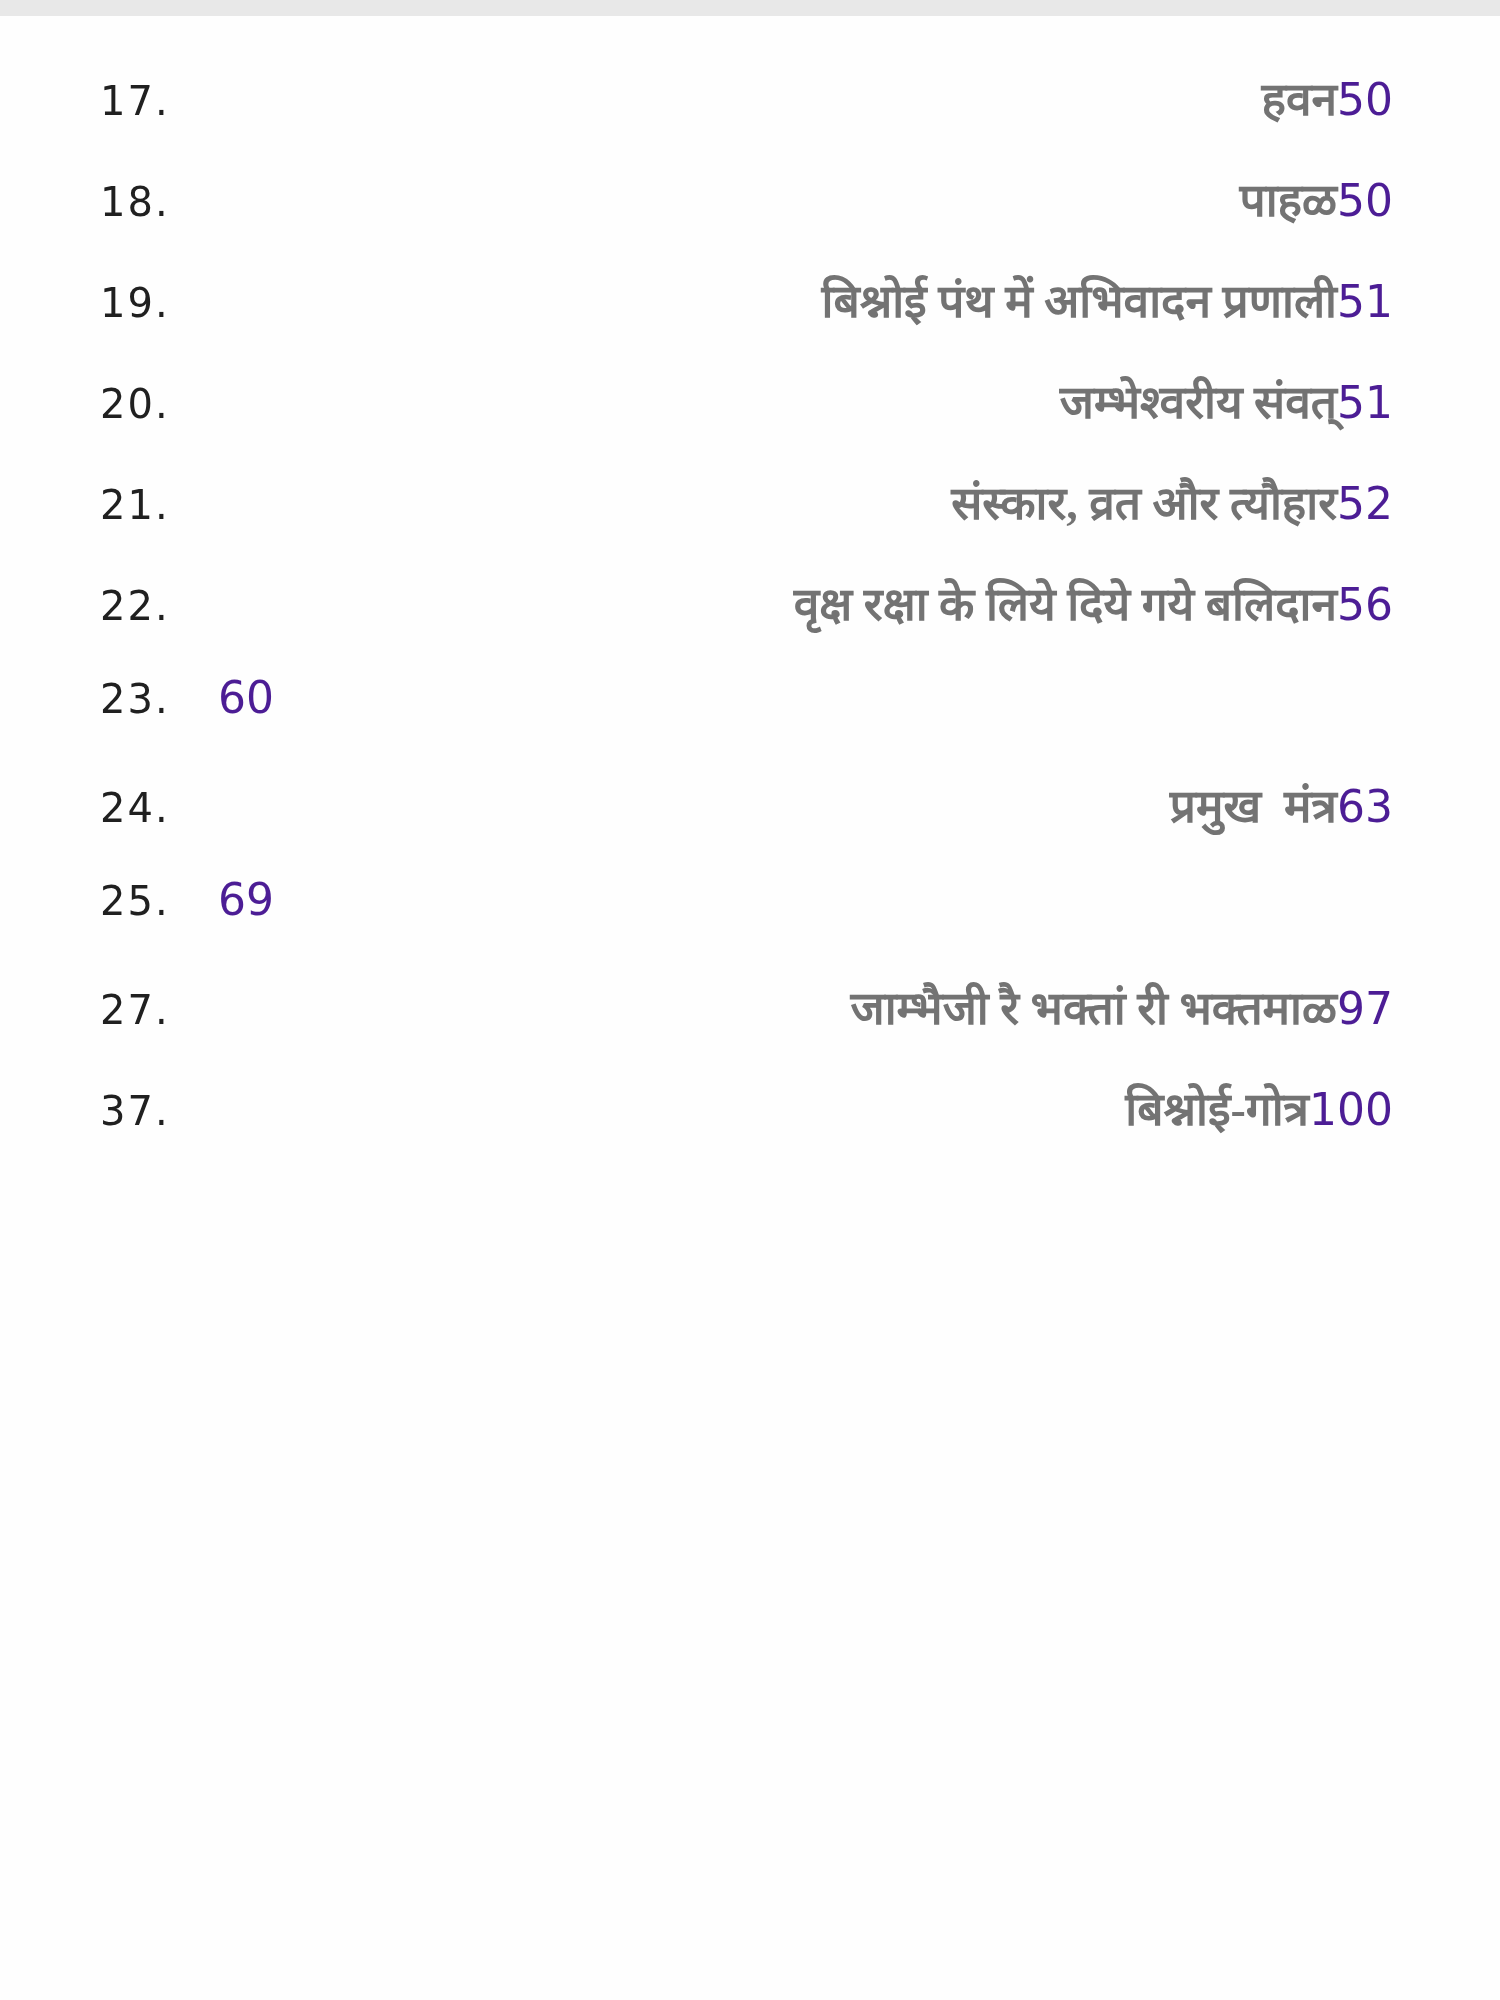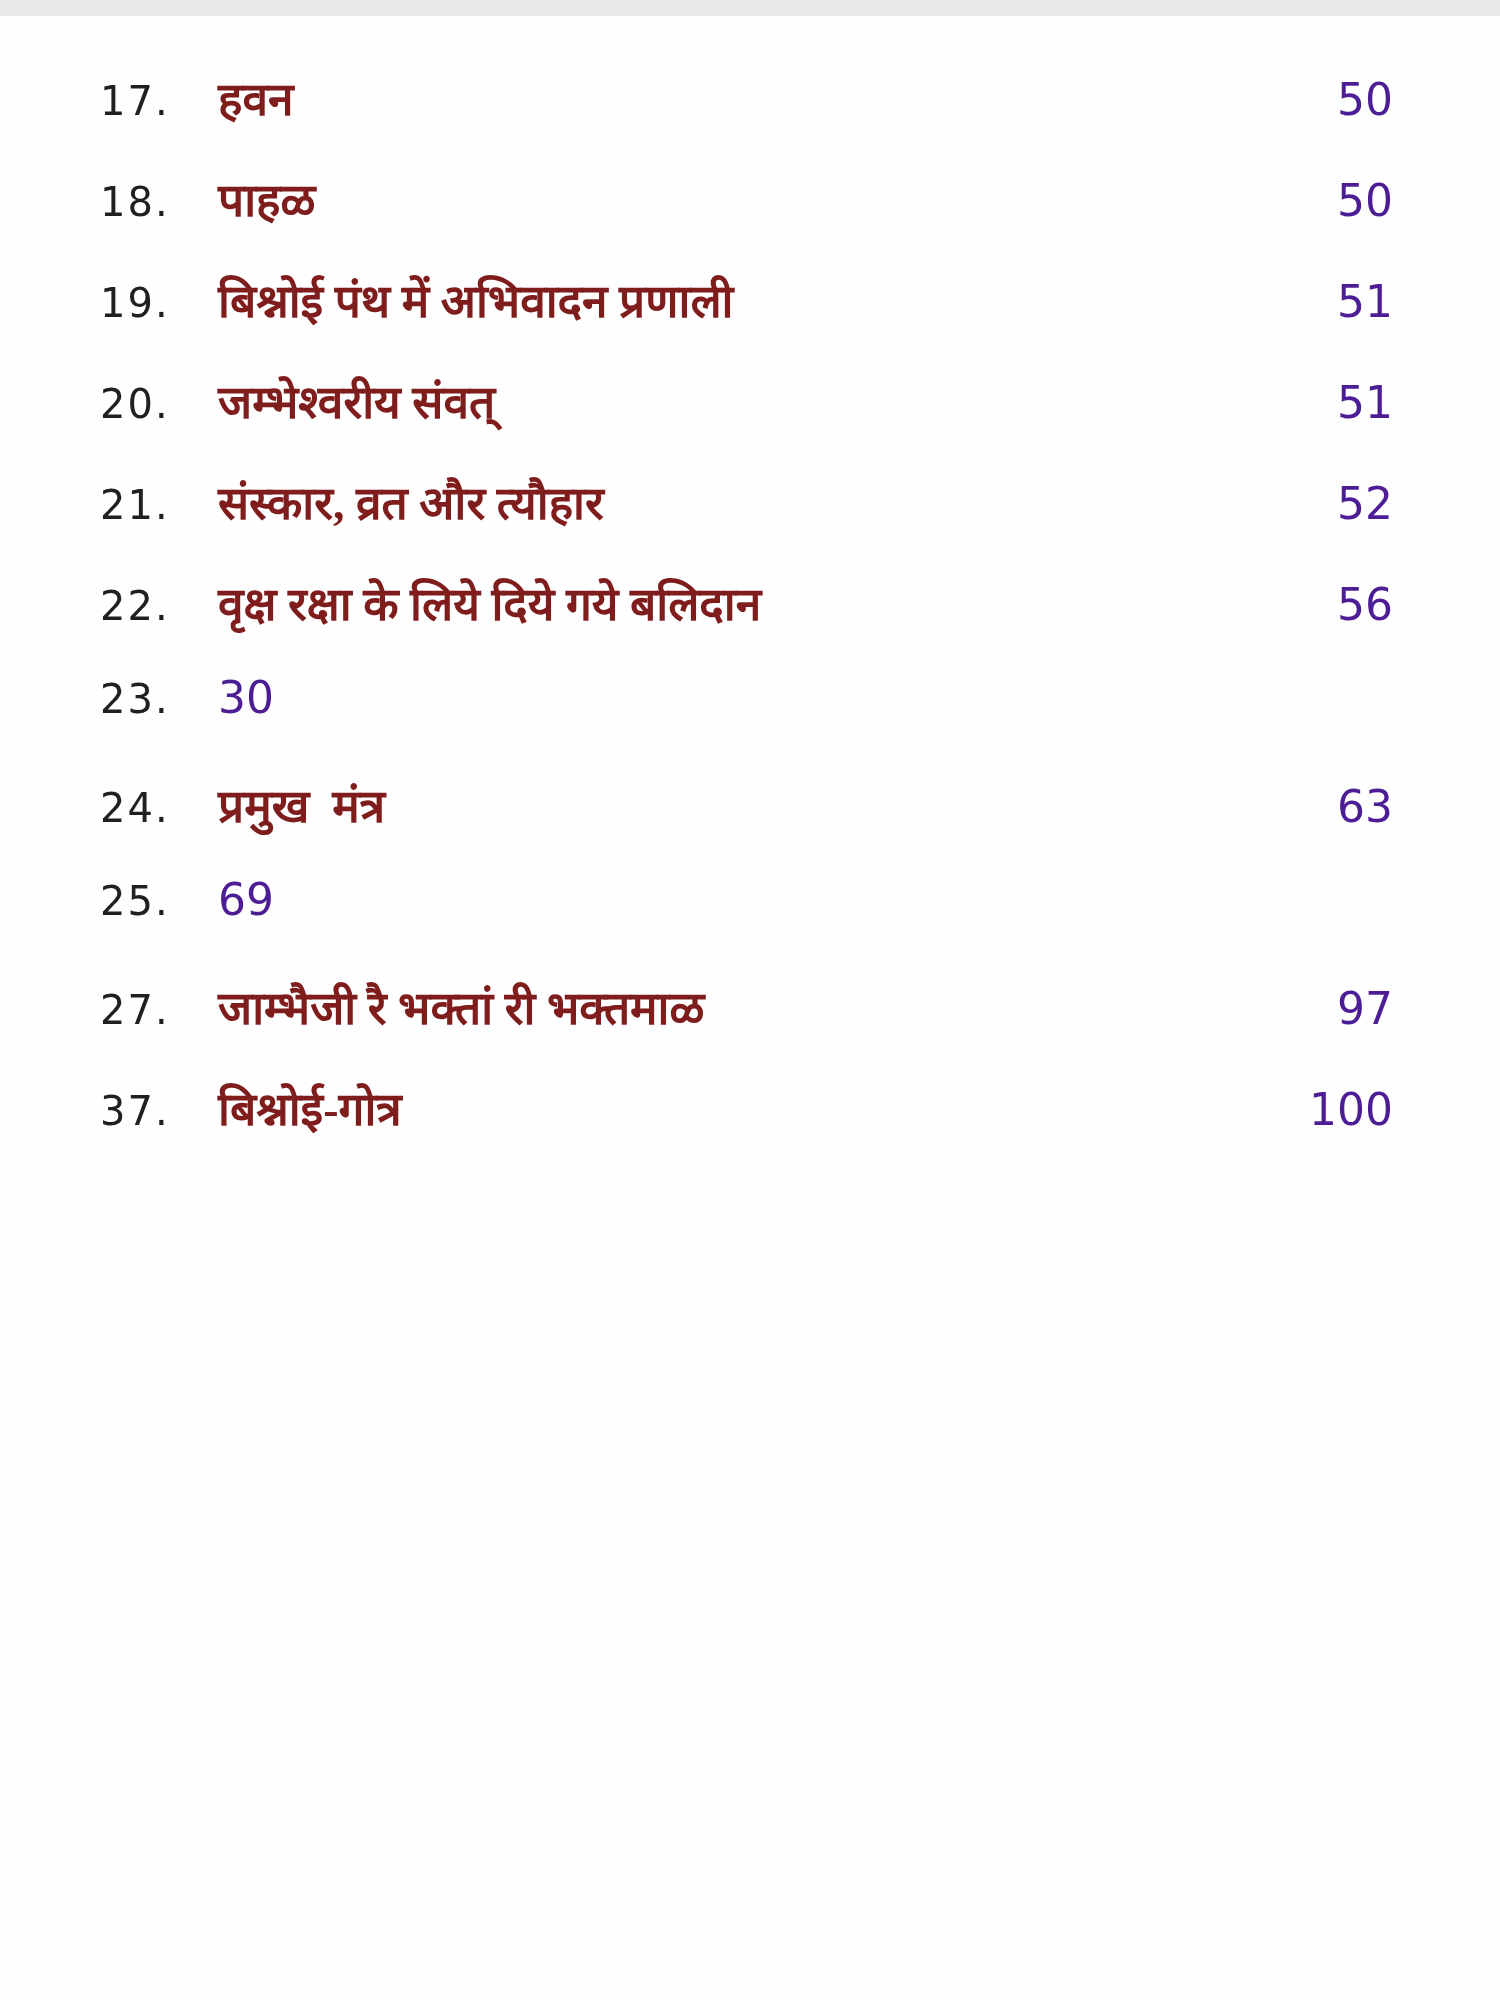--- a/index.html
+++ b/index.html
@@ -36,21 +36,22 @@
     font-weight: 400;
     letter-spacing: 2px;
     color: #202020;
   }
   .toc-title {
     flex: 1 1 auto;
     font-family: "Liberation Serif", "DejaVu Serif", serif;
     font-size: 46px;
     font-weight: 600;
     white-space: pre-wrap;
-    color: #7f1d1d;
+    color: #737373;
+    text-align: right;
   }
   .toc-page {
     flex: 0 0 auto;
     font-family: "DejaVu Sans", "Liberation Sans", sans-serif;
     font-size: 44px;
     font-weight: 400;
     text-align: right;
     color: #4c1d95;
   }
 </style>
@@ -90,21 +91,21 @@
   </div>
 
   <div class="toc-row">
     <span class="toc-num">22.</span>
     <span class="toc-title">वृक्ष रक्षा के लिये दिये गये बलिदान</span>
     <span class="toc-page">56</span>
   </div>
 
   <div class="toc-row">
     <span class="toc-num">23.</span>
-    <span class="toc-page">30</span>
+    <span class="toc-page">60</span>
   </div>
 
   <div class="toc-row">
     <span class="toc-num">24.</span>
     <span class="toc-title">प्रमुख  मंत्र</span>
     <span class="toc-page">63</span>
   </div>
 
   <div class="toc-row">
     <span class="toc-num">25.</span>

